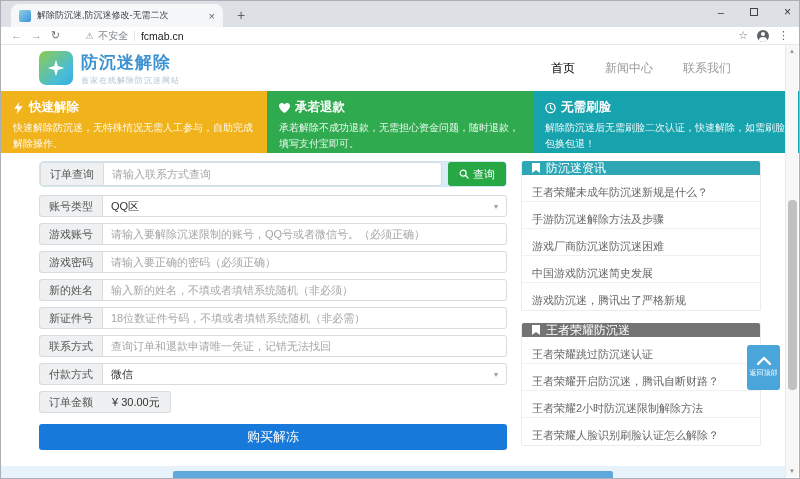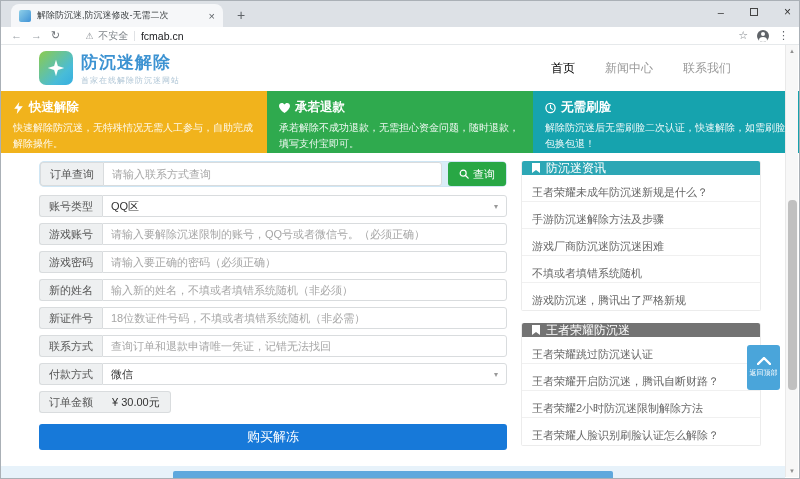--- a/index.html
+++ b/index.html
@@ -256,21 +256,21 @@
         <div class="side-section">
           <div class="side-header side-header-0">
             <svg viewBox="0 0 8 10">
                 <path d="M0 0 H8 V10 L4 7 L0 10 Z" fill="#fff"></path>
               </svg>
             <span>防沉迷资讯</span>
           </div>
           <div class="side-item">王者荣耀未成年防沉迷新规是什么？</div>
           <div class="side-item">手游防沉迷解除方法及步骤</div>
           <div class="side-item">游戏厂商防沉迷防沉迷困难</div>
-          <div class="side-item">不填或者填错系统随机</div>
+          <div class="side-item">中国游戏防沉迷简史发展</div>
           <div class="side-item">游戏防沉迷，腾讯出了严格新规</div>
         </div>
 
         <div class="side-section">
           <div class="side-header side-header-1">
             <svg viewBox="0 0 8 10">
                 <path d="M0 0 H8 V10 L4 7 L0 10 Z" fill="#fff"></path>
               </svg>
             <span>王者荣耀防沉迷</span>
           </div>

